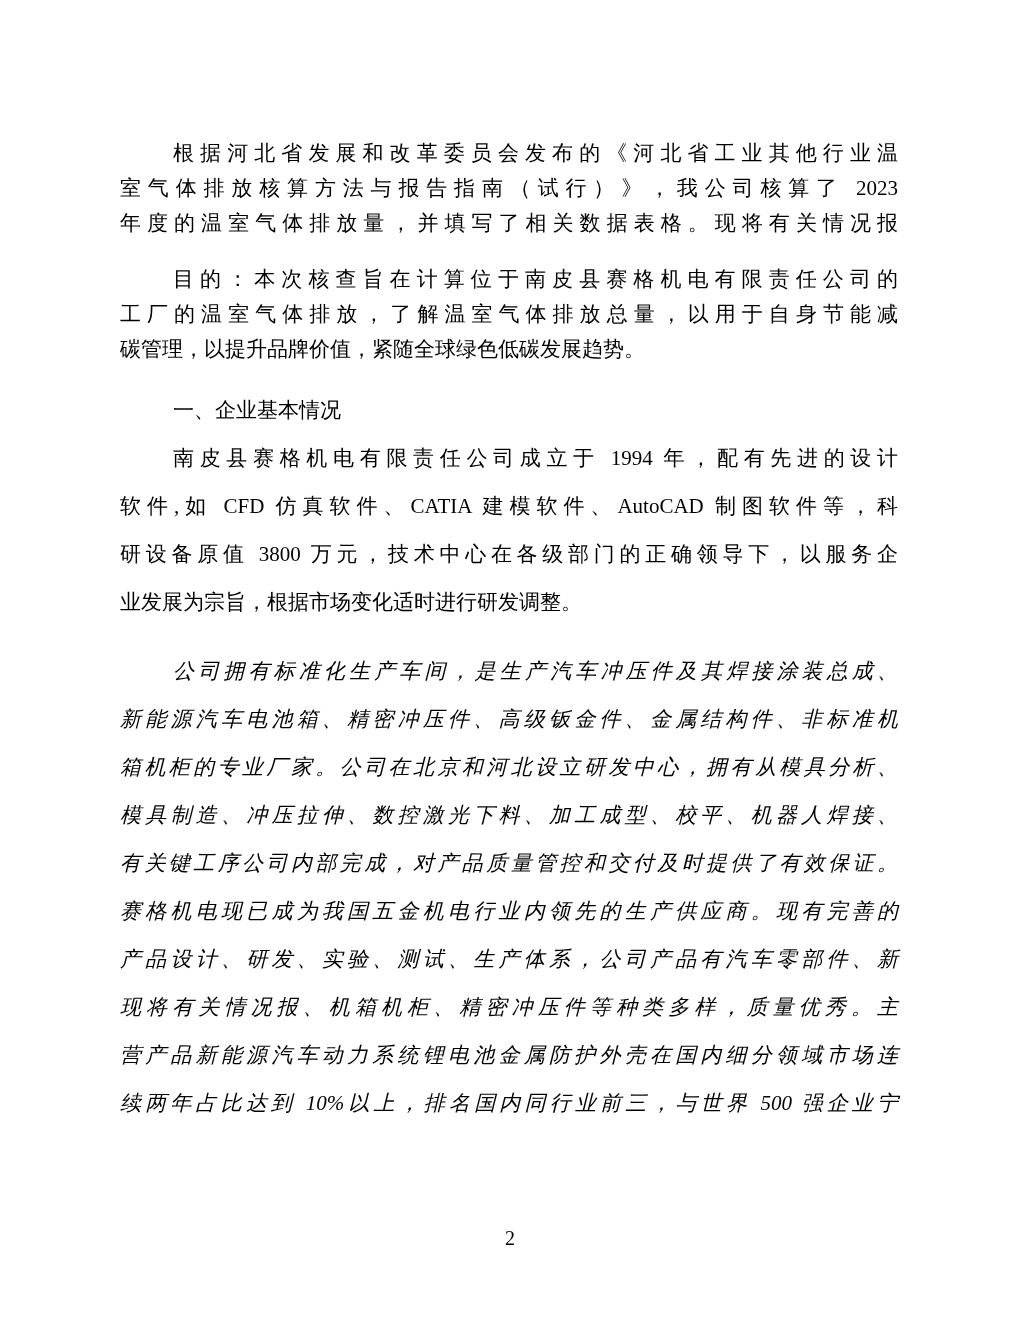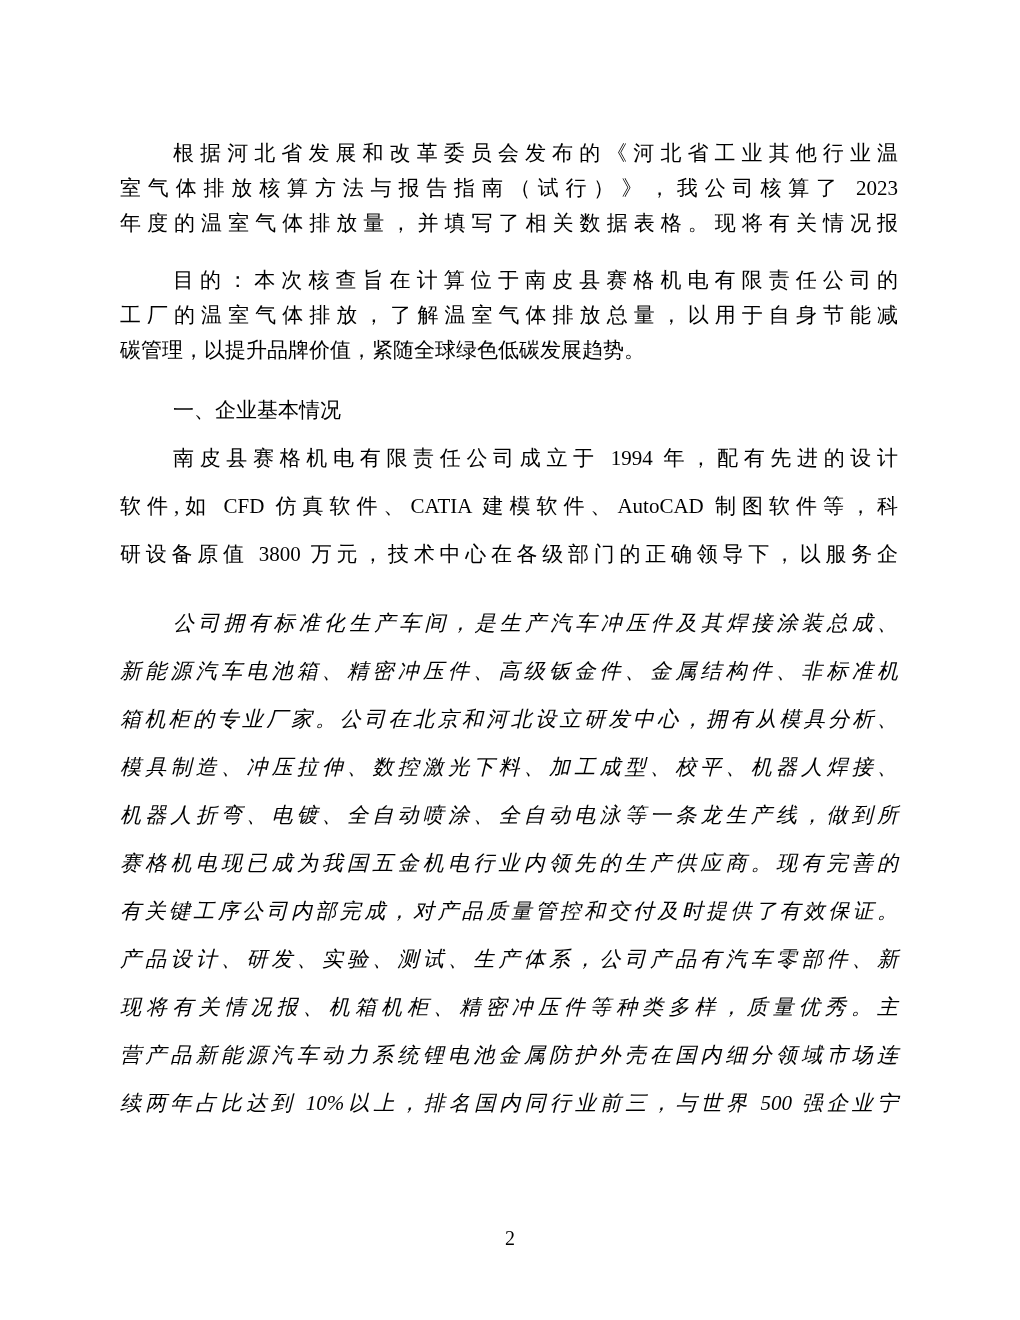--- a/index.html
+++ b/index.html
@@ -33,21 +33,21 @@
     text-justify: inter-character;
   }
   .para .line.last {
     text-align-last: left;
   }
   .para .line.indent {
     text-indent: 53px;
   }
   .lh35 .line { line-height: 35px; }
   .lh48 .line { line-height: 48px; }
-  .mt22 { margin-top: 22px; }
+  .mt22 { margin-top: 22px; font-family: Liberation Mono, monospace; }
   .mt25 { margin-top: 25px; }
   .mt6  { margin-top: 6px; }
   .mt21 { margin-top: 21px; font-style: italic; }
   .heading .line {
     text-align: right;
     text-align-last: left;
   }
   .page-footer {
     position: absolute;
     left: 0;
@@ -76,29 +76,29 @@
         <div class="line">工厂的温室气体排放，了解温室气体排放总量，以用于自身节能减</div>
         <div class="line last">碳管理，以提升品牌价值，紧随全球绿色低碳发展趋势。</div>
       </div>
       <div class="para lh35 mt25 heading">
         <div class="line indent last">一、企业基本情况</div>
       </div>
       <div class="para lh48 mt6">
         <div class="line indent">南皮县赛格机电有限责任公司成立于 1994 年，配有先进的设计</div>
         <div class="line">软件,如 CFD 仿真软件、CATIA 建模软件、AutoCAD 制图软件等，科</div>
         <div class="line">研设备原值 3800 万元，技术中心在各级部门的正确领导下，以服务企</div>
+        <div class="line last">业发展为宗旨，根据市场变化适时进行研发调整。</div>
       </div>
       <div class="para lh48 mt21">
         <div class="line indent">公司拥有标准化生产车间，是生产汽车冲压件及其焊接涂装总成、</div>
         <div class="line">新能源汽车电池箱、精密冲压件、高级钣金件、金属结构件、非标准机</div>
         <div class="line">箱机柜的专业厂家。公司在北京和河北设立研发中心，拥有从模具分析、</div>
         <div class="line">模具制造、冲压拉伸、数控激光下料、加工成型、校平、机器人焊接、</div>
-        <div class="line">机器人折弯、电镀、全自动喷涂、全自动电泳等一条龙生产线，做到所</div>
+        <div class="line">有关键工序公司内部完成，对产品质量管控和交付及时提供了有效保证。</div>
         <div class="line">赛格机电现已成为我国五金机电行业内领先的生产供应商。现有完善的</div>
-        <div class="line">有关键工序公司内部完成，对产品质量管控和交付及时提供了有效保证。</div>
         <div class="line">产品设计、研发、实验、测试、生产体系，公司产品有汽车零部件、新</div>
         <div class="line">现将有关情况报、机箱机柜、精密冲压件等种类多样，质量优秀。主</div>
         <div class="line">营产品新能源汽车动力系统锂电池金属防护外壳在国内细分领域市场连</div>
         <div class="line">续两年占比达到 10%以上，排名国内同行业前三，与世界 500 强企业宁</div>
       </div>
     </section>
   <footer class="page-footer">
     <span class="page-number">2</span>
   </footer>
 </main>

